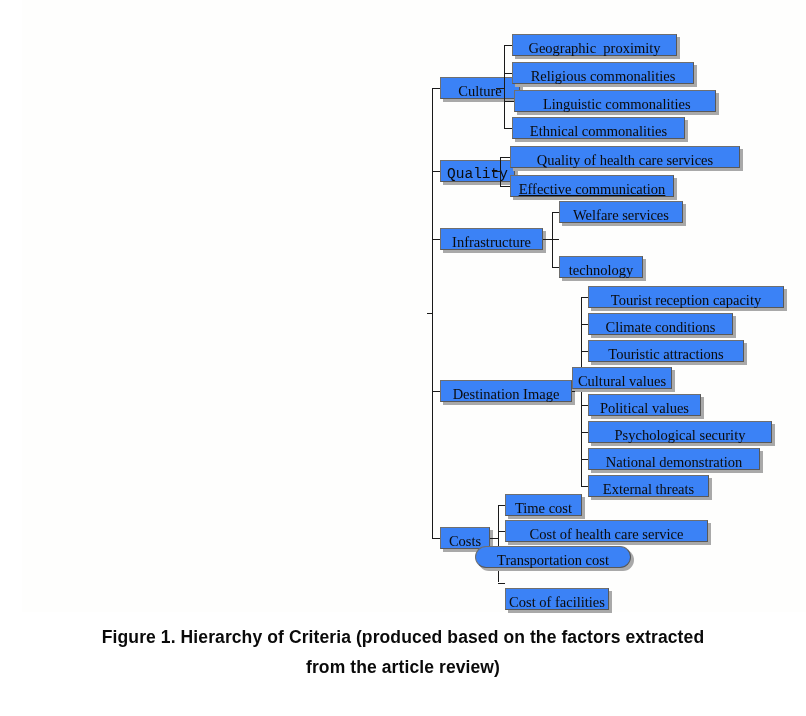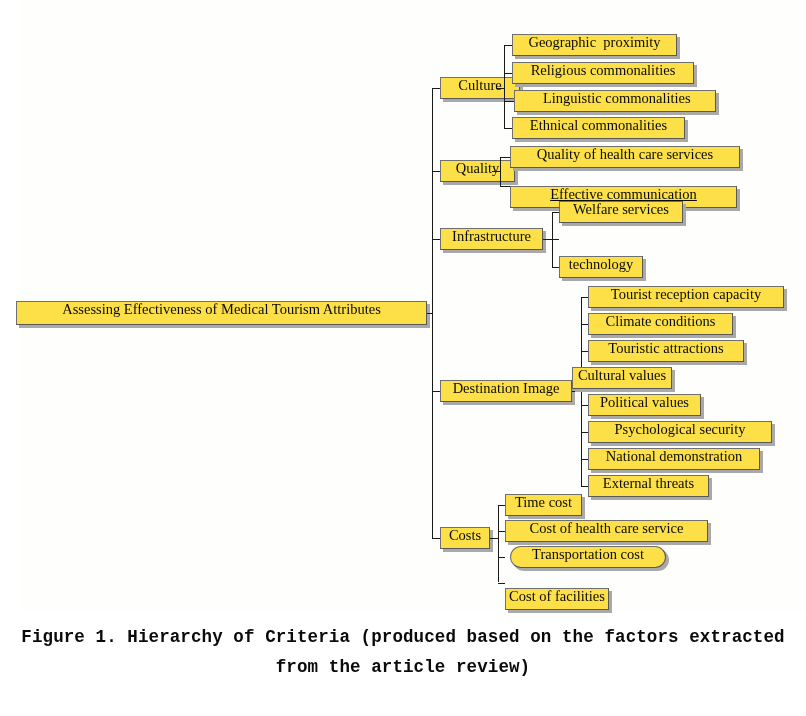--- a/index.html
+++ b/index.html
@@ -28,31 +28,31 @@
     left: 0;
     top: 0;
     width: 806px;
     height: 612px;
   }
 
   
   .node {
     position: absolute;
     box-sizing: border-box;
-    background: #fde047;
+    background: #3b82f6;
     border: 1px solid #6f6f6f;
     border-right-color: #585858;
     border-bottom-color: #585858;
     box-shadow: 3px 3px 0 0 #a9a9a9;
     color: #0b0b0b;
     font-size: 14.5px;
     line-height: 1;
     white-space: pre;
     display: flex;
-    align-items: flex-start;
+    align-items: flex-end;
     justify-content: center;
     padding: 0 19px;
     height: 22px;
   }
   .node.root {
     font-size: 14.5px;
     height: 24px;
   }
   .node.lvl2 {
     font-size: 14.5px;
@@ -66,41 +66,38 @@
   .ln.v { width: 1px; }
   .ln.h { height: 1px; }
 
   
   #caption {
     position: absolute;
     left: 0;
     top: 622px;
     width: 806px;
     text-align: center;
-    font-family: Liberation Mono, monospace;
+    font-family: Liberation Sans, sans-serif;
     font-weight: bold;
     font-size: 17.5px;
     color: #0a0a0a;
     line-height: 30px;
     letter-spacing: 0.1px;
   }
   #caption .cap-line { display: block; }
 </style>
 </head>
 <body>
 
 <div id="page">
 
   <div id="figure-panel"></div>
 
   <div id="diagram">
 
-    <div class="node root" style="left:16px; top:301px; width:411px;">
-      <span>Assessing Effectiveness of Medical Tourism Attributes</span>
-    </div>
 
     <div class="ln h" style="left:427px; top:313px; width:6px;"></div>
 
     <div class="ln v" style="left:432px; top:88px; height:451px;"></div>
 
     <div class="ln h" style="left:432px; top:88px; width:8px;"></div>
     <div class="node lvl2" style="left:440px; top:77px; width:80px;">
       <span>Culture</span>
     </div>
     <div class="ln h" style="left:496px; top:88px; width:8px;"></div>
@@ -120,33 +117,33 @@
     <div class="node" style="left:514px; top:90px; width:202px;">
       <span> Linguistic commonalities</span>
     </div>
 
     <div class="ln h" style="left:504px; top:128px; width:8px;"></div>
     <div class="node" style="left:512px; top:117px; width:173px;">
       <span>Ethnical commonalities</span>
     </div>
 
     <div class="ln h" style="left:432px; top:171px; width:8px;"></div>
-    <div class="node lvl2" style="left:440px; top:160px; width:75px;">
+    <div class="node lvl2" style="left:440px; top:160px; width:75px;font-family:Liberation Mono, monospace;">
       <span>Quality</span>
     </div>
     <div class="ln h" style="left:492px; top:171px; width:8px;"></div>
     <div class="ln v" style="left:500px; top:157px; height:30px;"></div>
 
     <div class="ln h" style="left:500px; top:157px; width:10px;"></div>
     <div class="node" style="left:510px; top:146px; width:230px;">
       <span>Quality of health care services</span>
     </div>
 
     <div class="ln h" style="left:500px; top:186px; width:10px;"></div>
-    <div class="node" style="left:510px; top:186px; width:227px;text-decoration:underline;">
+    <div class="node" style="left:510px; top:175px; width:164px;text-decoration:underline;">
       <span>Effective communication</span>
     </div>
 
     <div class="ln h" style="left:432px; top:239px; width:8px;"></div>
     <div class="node lvl2" style="left:440px; top:228px; width:103px;">
       <span>Infrastructure</span>
     </div>
     <div class="ln h" style="left:543px; top:239px; width:9px;"></div>
     <div class="ln v" style="left:552px; top:212px; height:55px;"></div>
 
@@ -220,21 +217,21 @@
     <div class="node" style="left:505px; top:494px; width:77px;">
       <span>Time cost</span>
     </div>
 
     <div class="ln h" style="left:498px; top:531px; width:7px;"></div>
     <div class="node" style="left:505px; top:520px; width:203px;">
       <span>Cost of health care service</span>
     </div>
 
     <div class="ln h" style="left:498px; top:557px; width:7px;"></div>
-    <div class="node" style="left:510px; top:546px; width:156px;border-radius:11px;">
+    <div class="node" style="left:475px; top:546px; width:156px;border-radius:11px;">
       <span>Transportation cost</span>
     </div>
 
     <div class="ln h" style="left:498px; top:583px; width:7px;"></div>
     <div class="node" style="left:505px; top:572px; width:104px;margin-top:16px;">
       <span>Cost of facilities</span>
     </div>
 
   </div>
 

